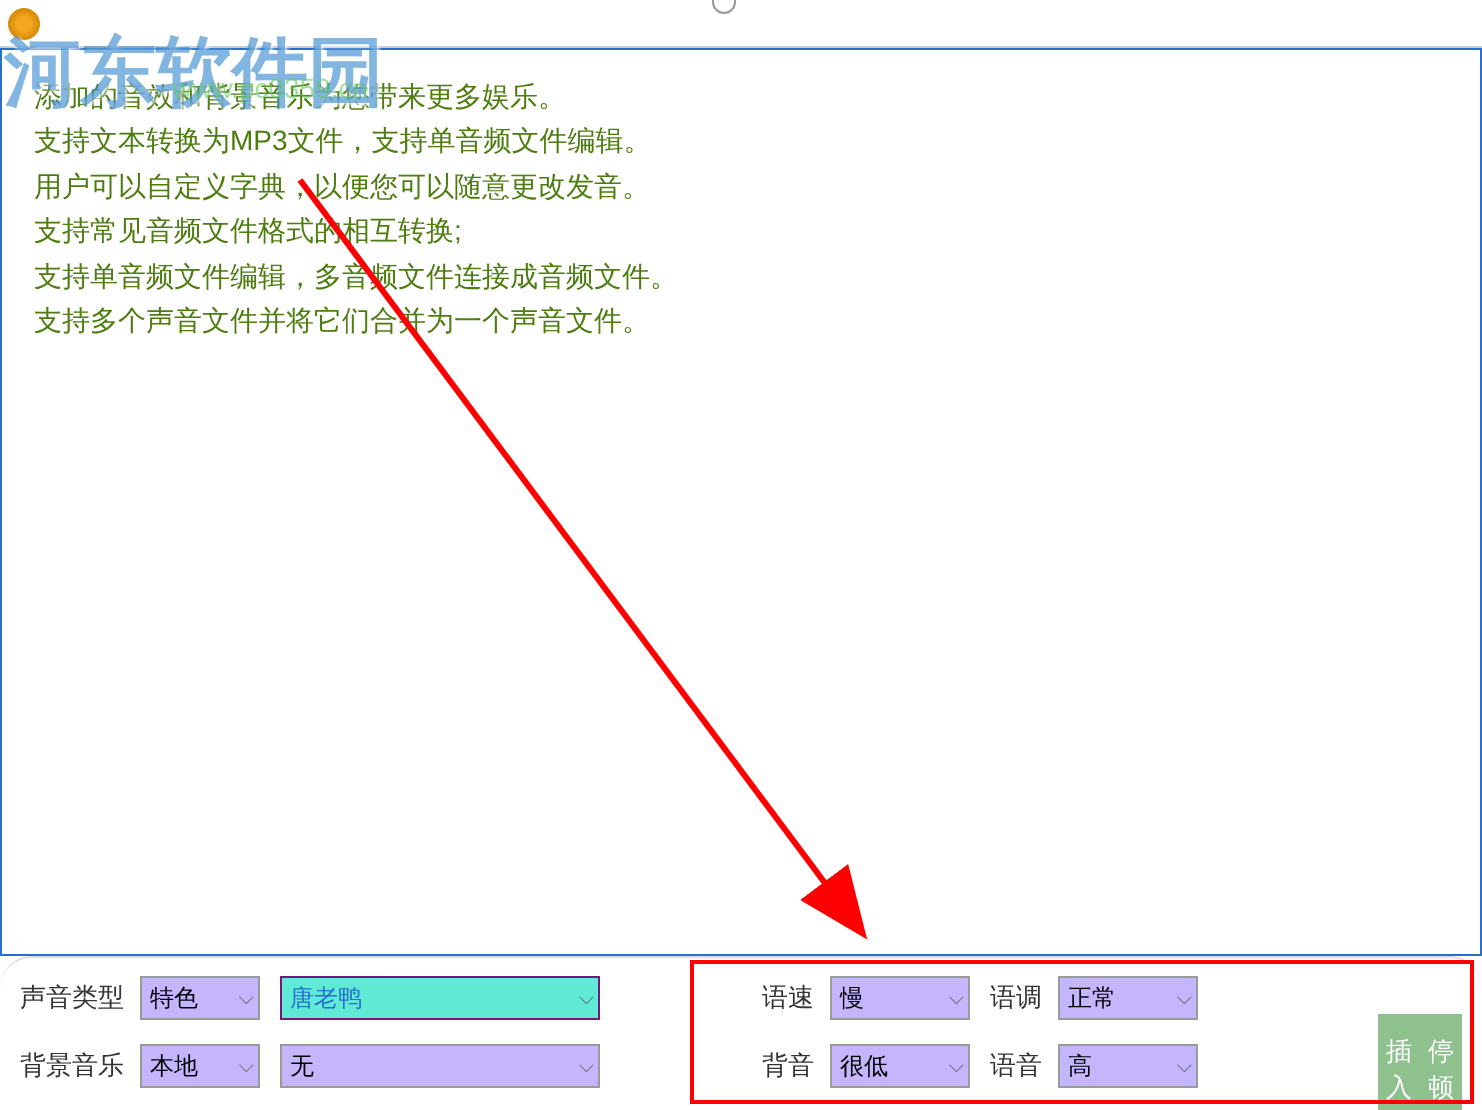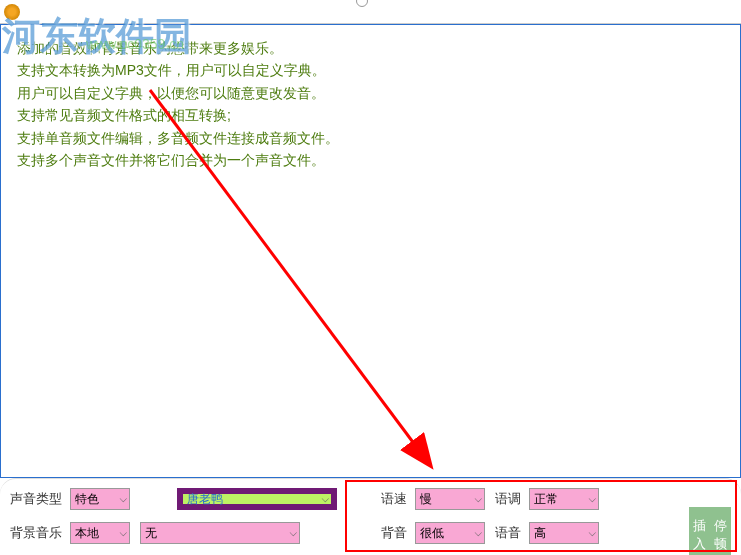--- a/index.html
+++ b/index.html
@@ -100,34 +100,33 @@
     }
     .control-label {
       font-size: 13px;
       color: #333;
       margin-right: 8px;
       white-space: nowrap;
     }
     .select-box {
       height: 22px;
       border: 1px solid #999;
-      background: #f9a8d4;
+      background: #c4b5fd;
       font-size: 12px;
       padding: 0 2px 0 4px;
       display: inline-flex;
       align-items: center;
       justify-content: space-between;
       margin-right: 10px;
       position: relative;
     }
     .select-box.highlighted {
-      border: 6px solid #701a75;
-      background: #bef264;
+      border: 1px solid #701a75;
+      background: #5eead4;
       color: #2a6fce;
-      margin-left: 37px;
     }
     .select-arrow {
       font-size: 10px;
       color: #666;
       margin-left: 4px;
     }
     .insert-btn {
       background: #8fc18f;
       color: #fff;
       width: 42px;
@@ -182,21 +181,21 @@
 <div class="title-bar">
   <span class="title-icon"></span>
 </div>
 
 <div class="watermark">河东软件园</div>
 <div class="watermark-url">www.pc0359.cn</div>
 
 <div class="text-area-container">
   <div class="text-area">
     <div class="text-line">添加的音效和背景音乐为您带来更多娱乐。</div>
-    <div class="text-line">支持文本转换为MP3文件，用户可以自定义字典。</div>
+    <div class="text-line">支持文本转换为MP3文件，支持单音频文件编辑。</div>
     <div class="text-line">用户可以自定义字典，以便您可以随意更改发音。</div>
     <div class="text-line">支持常见音频文件格式的相互转换;</div>
     <div class="text-line">支持单音频文件编辑，多音频文件连接成音频文件。</div>
     <div class="text-line">支持多个声音文件并将它们合并为一个声音文件。</div>
   </div>
 </div>
 
 <div class="bottom-panel">
   <div class="panel-left">
     <div class="control-row">

